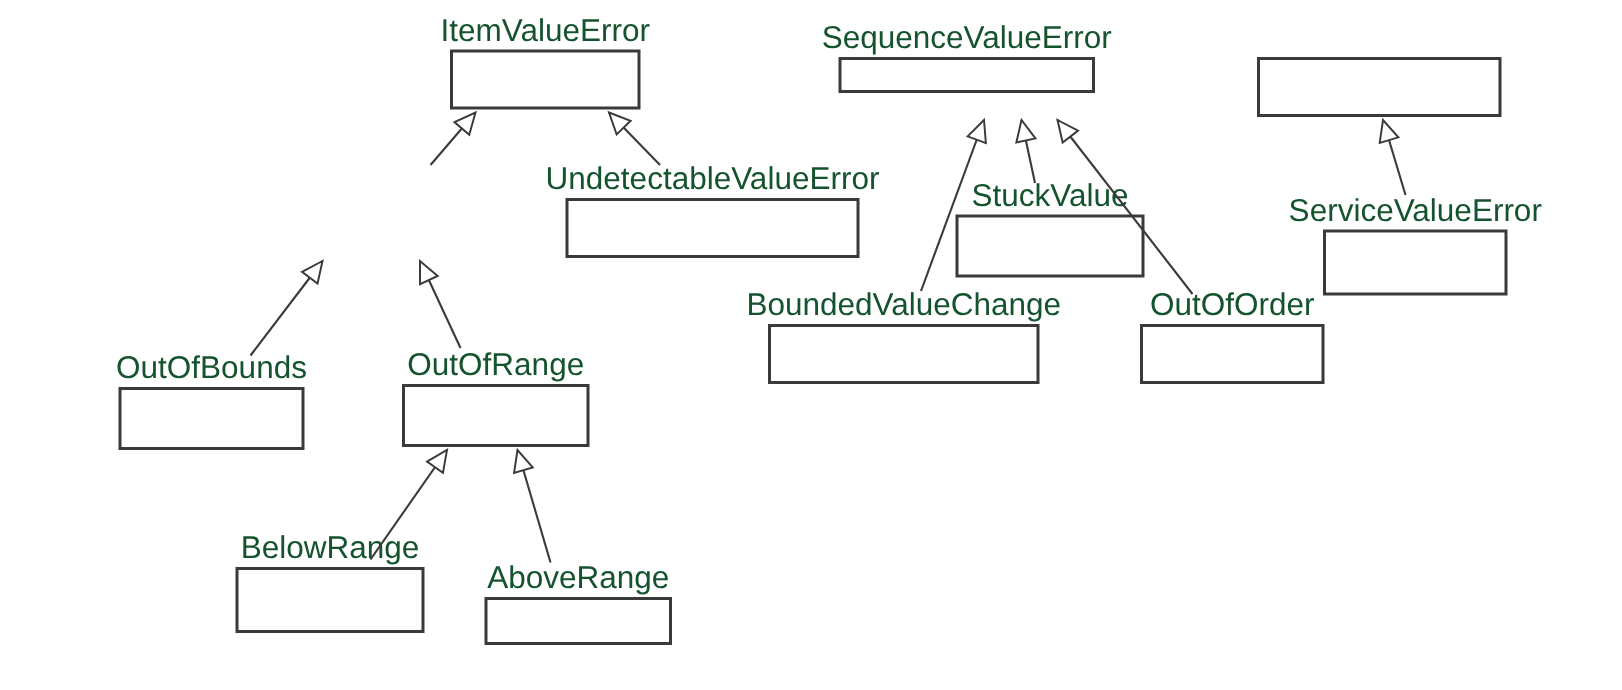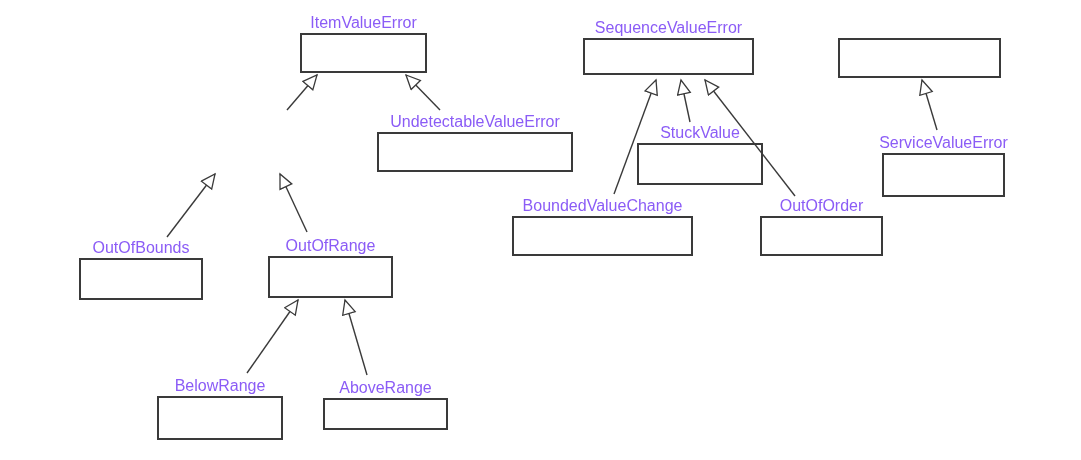--- a/index.html
+++ b/index.html
@@ -27,23 +27,23 @@
     border: 2px solid #3a3a3a;
     background: #ffffff;
   }
   .node-label {
     position: absolute;
     bottom: 100%;
     left: 50%;
     transform: translateX(-50%);
     margin-bottom: 2px;
     white-space: nowrap;
-    font-size: 16px;
+    font-size: 21px;
     line-height: 1;
-    color: #8b5cf6;
+    color: #14532d;
   }
   .edges {
     position: absolute;
     left: 0;
     top: 0;
     z-index: 5;
     pointer-events: none;
   }
   .edges line {
     stroke: #3a3a3a;
@@ -69,31 +69,31 @@
   <div class="node" style="left:79px; top:258px; width:124px; height:42px;">
     <div class="node-label">OutOfBounds</div>
     <div class="node-box"></div>
   </div>
 
   <div class="node" style="left:268px; top:256px; width:125px; height:42px;">
     <div class="node-label">OutOfRange</div>
     <div class="node-box"></div>
   </div>
 
-  <div class="node" style="left:157px; top:396px; width:126px; height:44px;">
+  <div class="node" style="left:157px; top:378px; width:126px; height:44px;">
     <div class="node-label">BelowRange</div>
     <div class="node-box"></div>
   </div>
 
   <div class="node" style="left:323px; top:398px; width:125px; height:32px;">
     <div class="node-label">AboveRange</div>
     <div class="node-box"></div>
   </div>
 
-  <div class="node" style="left:583px; top:38px; width:171px; height:37px;">
+  <div class="node" style="left:559px; top:38px; width:171px; height:24px;">
     <div class="node-label">SequenceValueError</div>
     <div class="node-box"></div>
   </div>
 
   <div class="node" style="left:637px; top:143px; width:126px; height:42px;">
     <div class="node-label">StuckValue</div>
     <div class="node-box"></div>
   </div>
 
   <div class="node" style="left:512px; top:216px; width:181px; height:40px;text-decoration:underline;">

